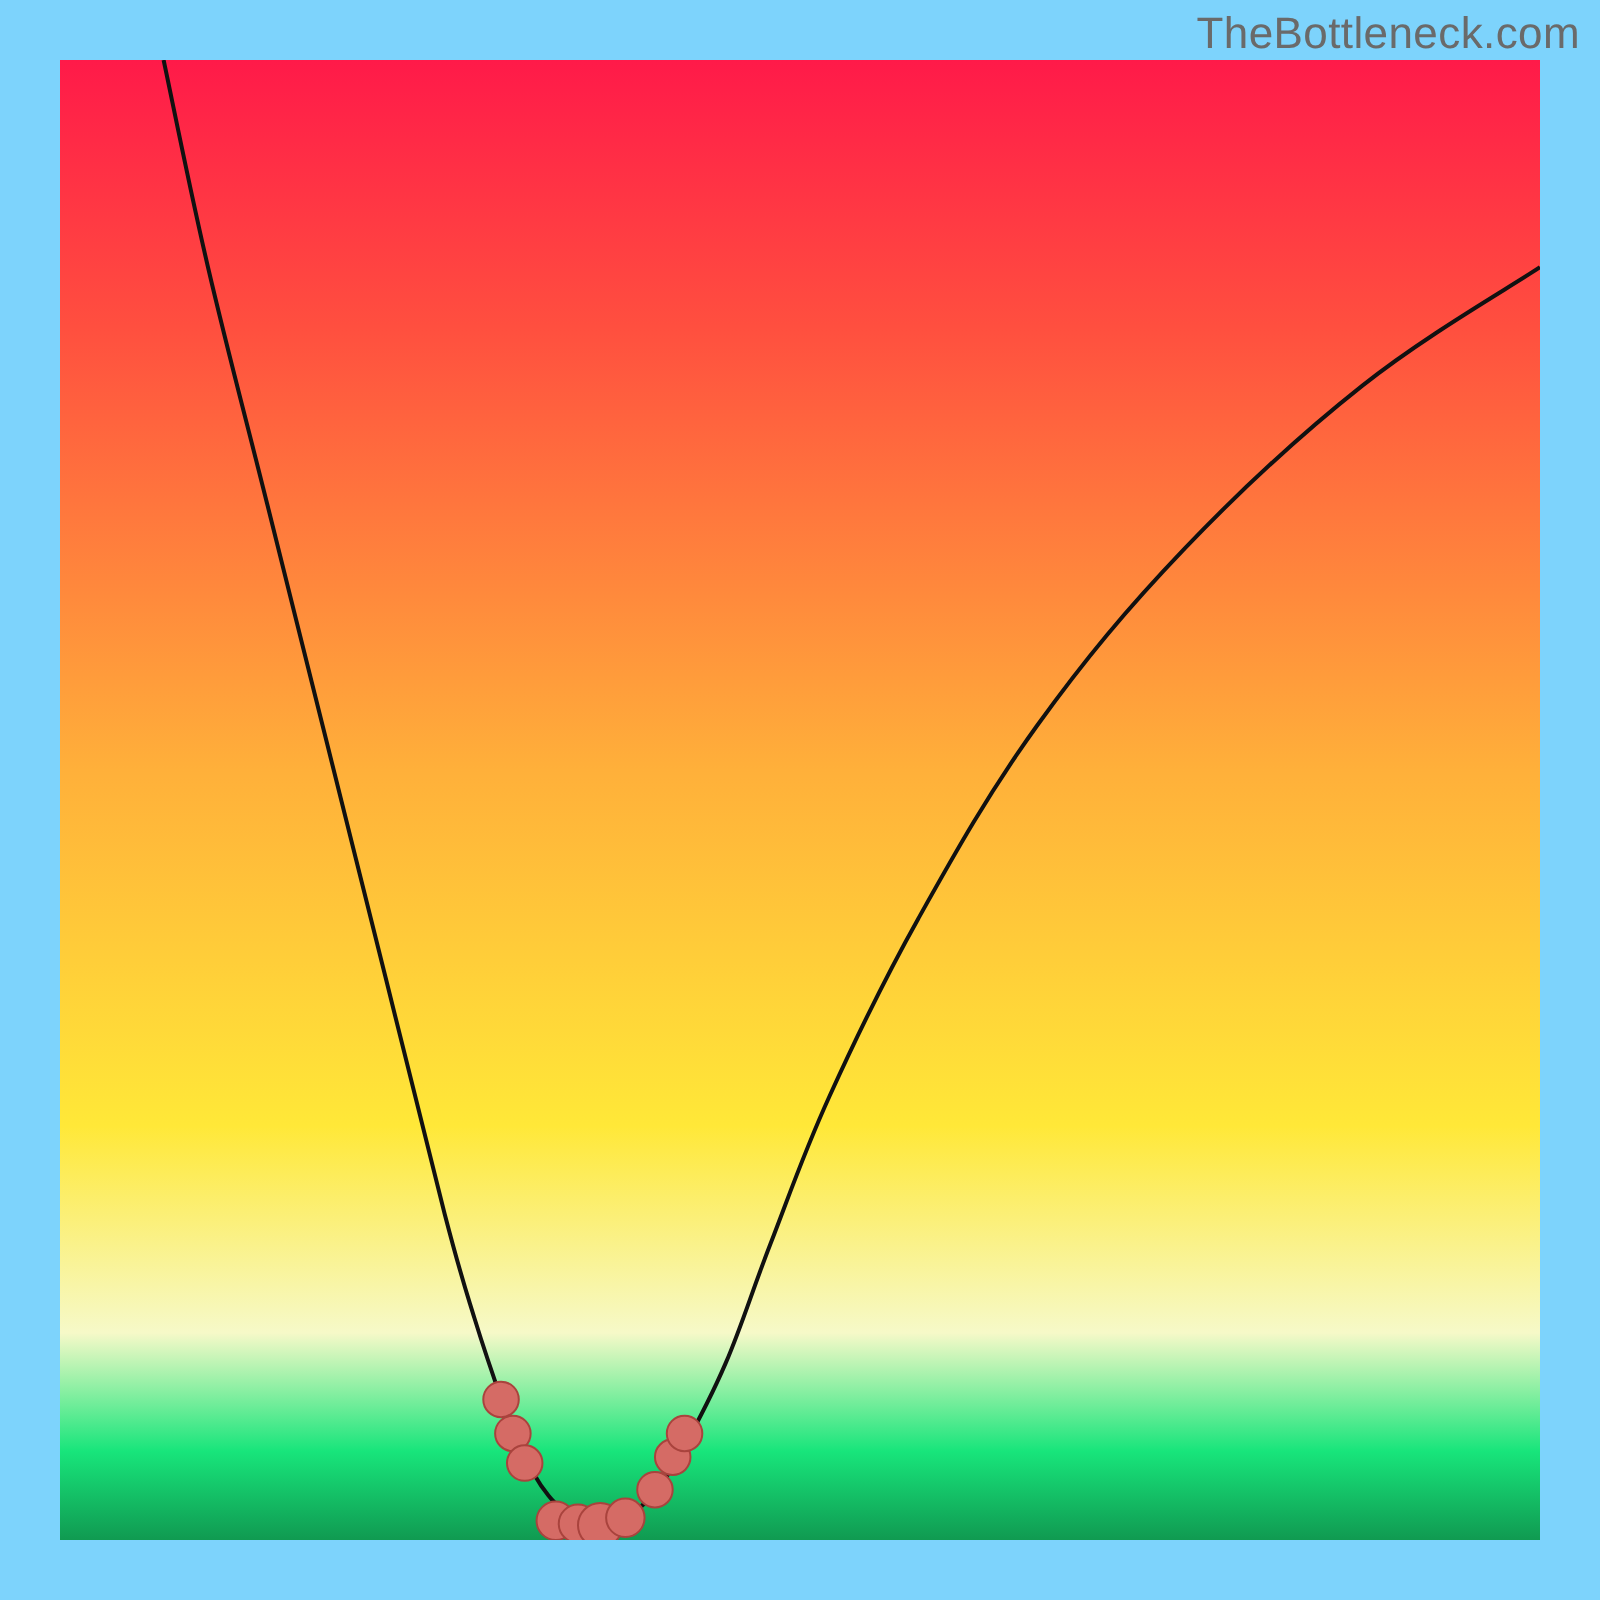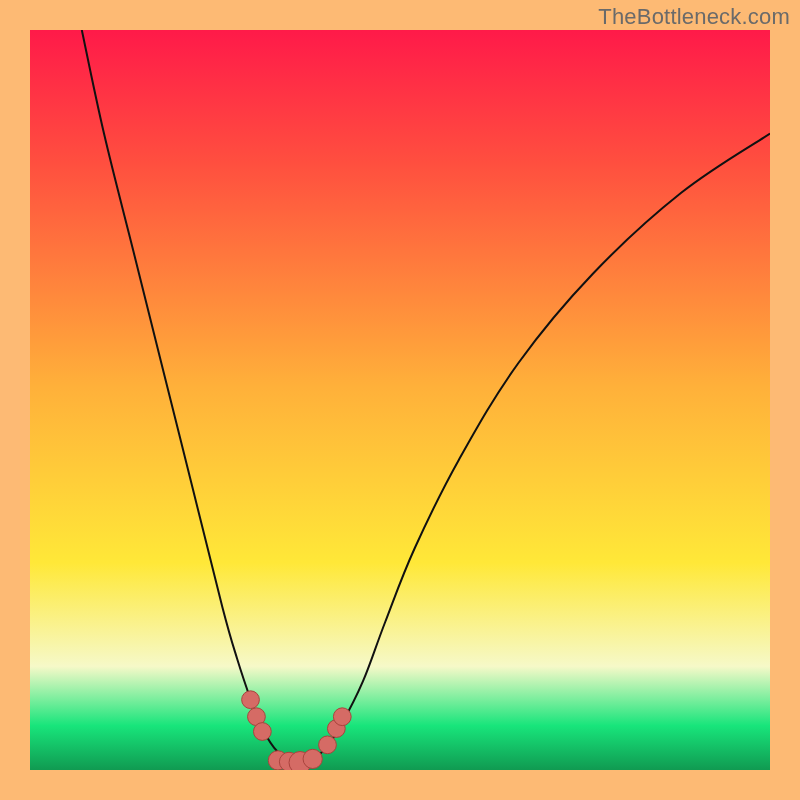--- a/index.html
+++ b/index.html
@@ -6,21 +6,21 @@
     margin: 0;
     padding: 0;
     width: 800px;
     height: 800px;
     overflow: hidden;
     font-family: Arial, Helvetica, sans-serif;
   }
   .frame {
     width: 800px;
     height: 800px;
-    background: #fdba74;
+    background: #7dd3fc;
     position: relative;
   }
   .watermark {
     position: absolute;
     top: 4px;
     right: 10px;
     color: #6a6a6a;
     font-size: 22px;
     font-weight: 500;
     letter-spacing: 0.2px;

